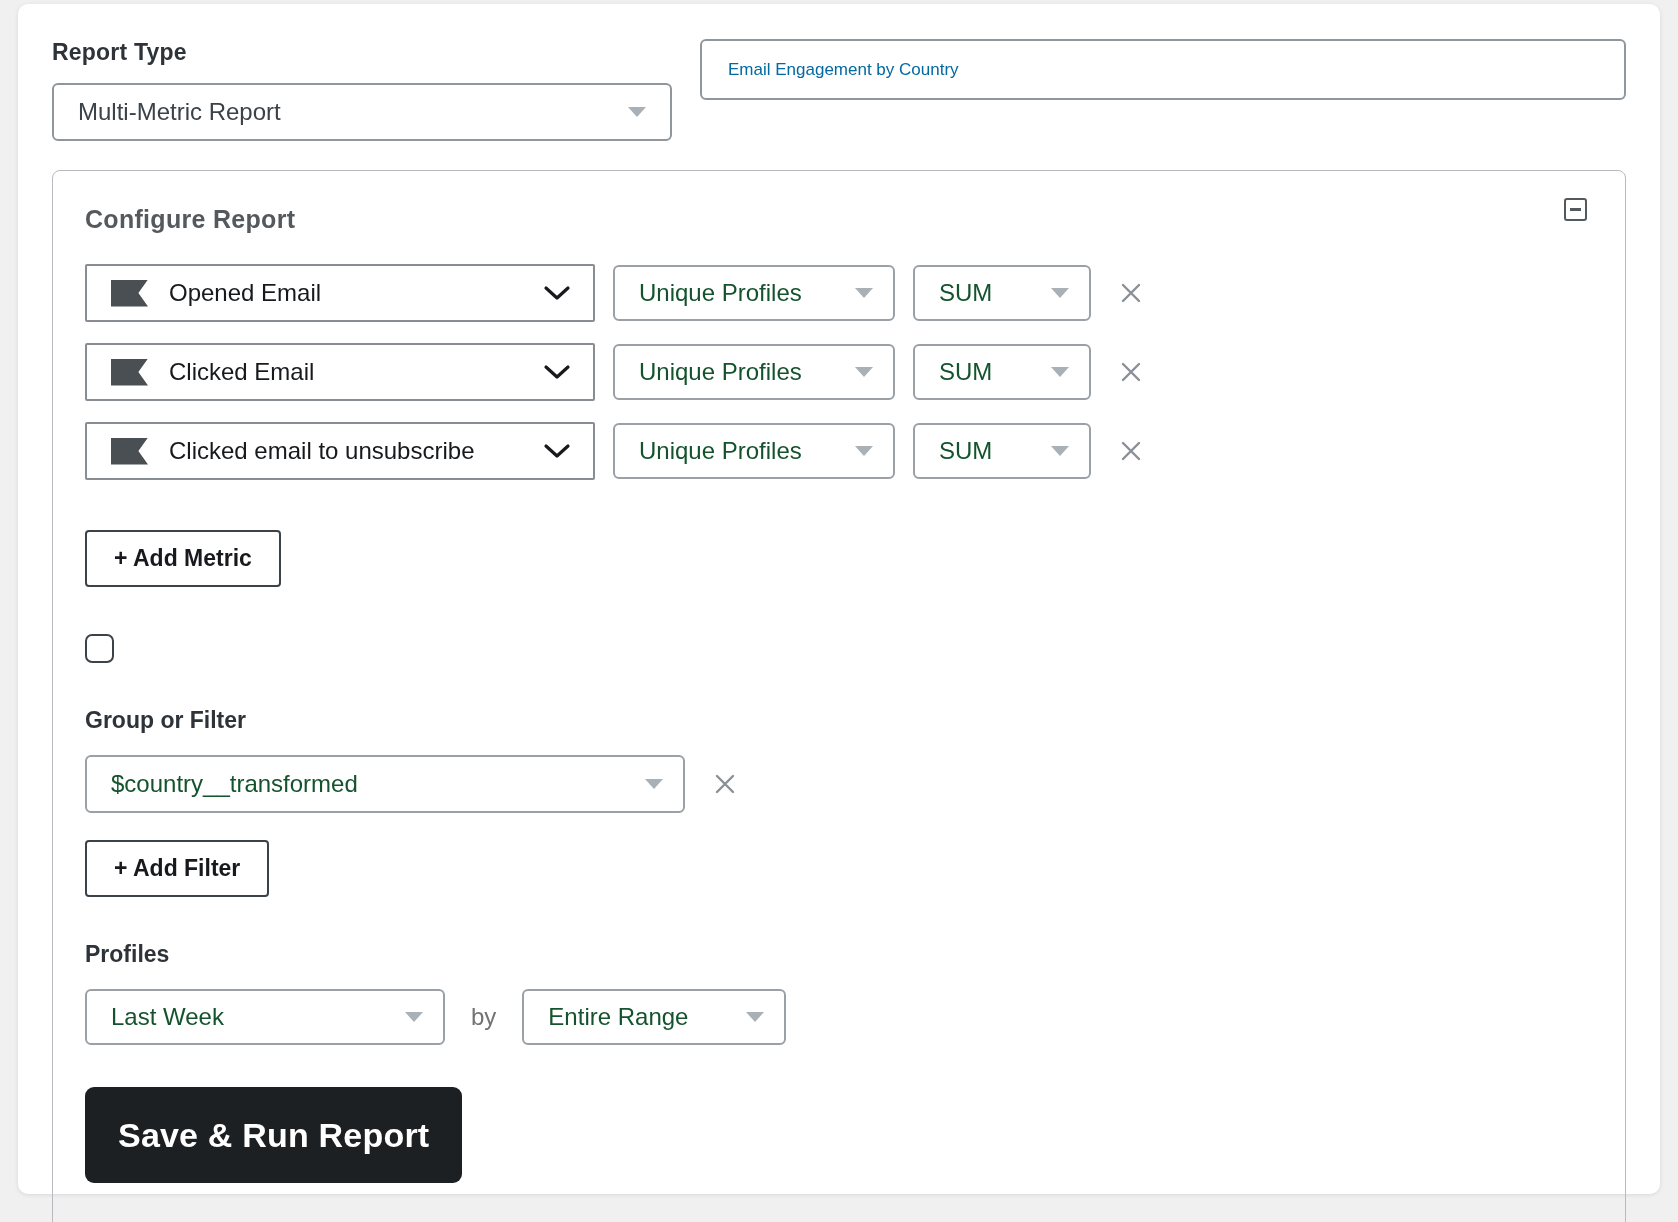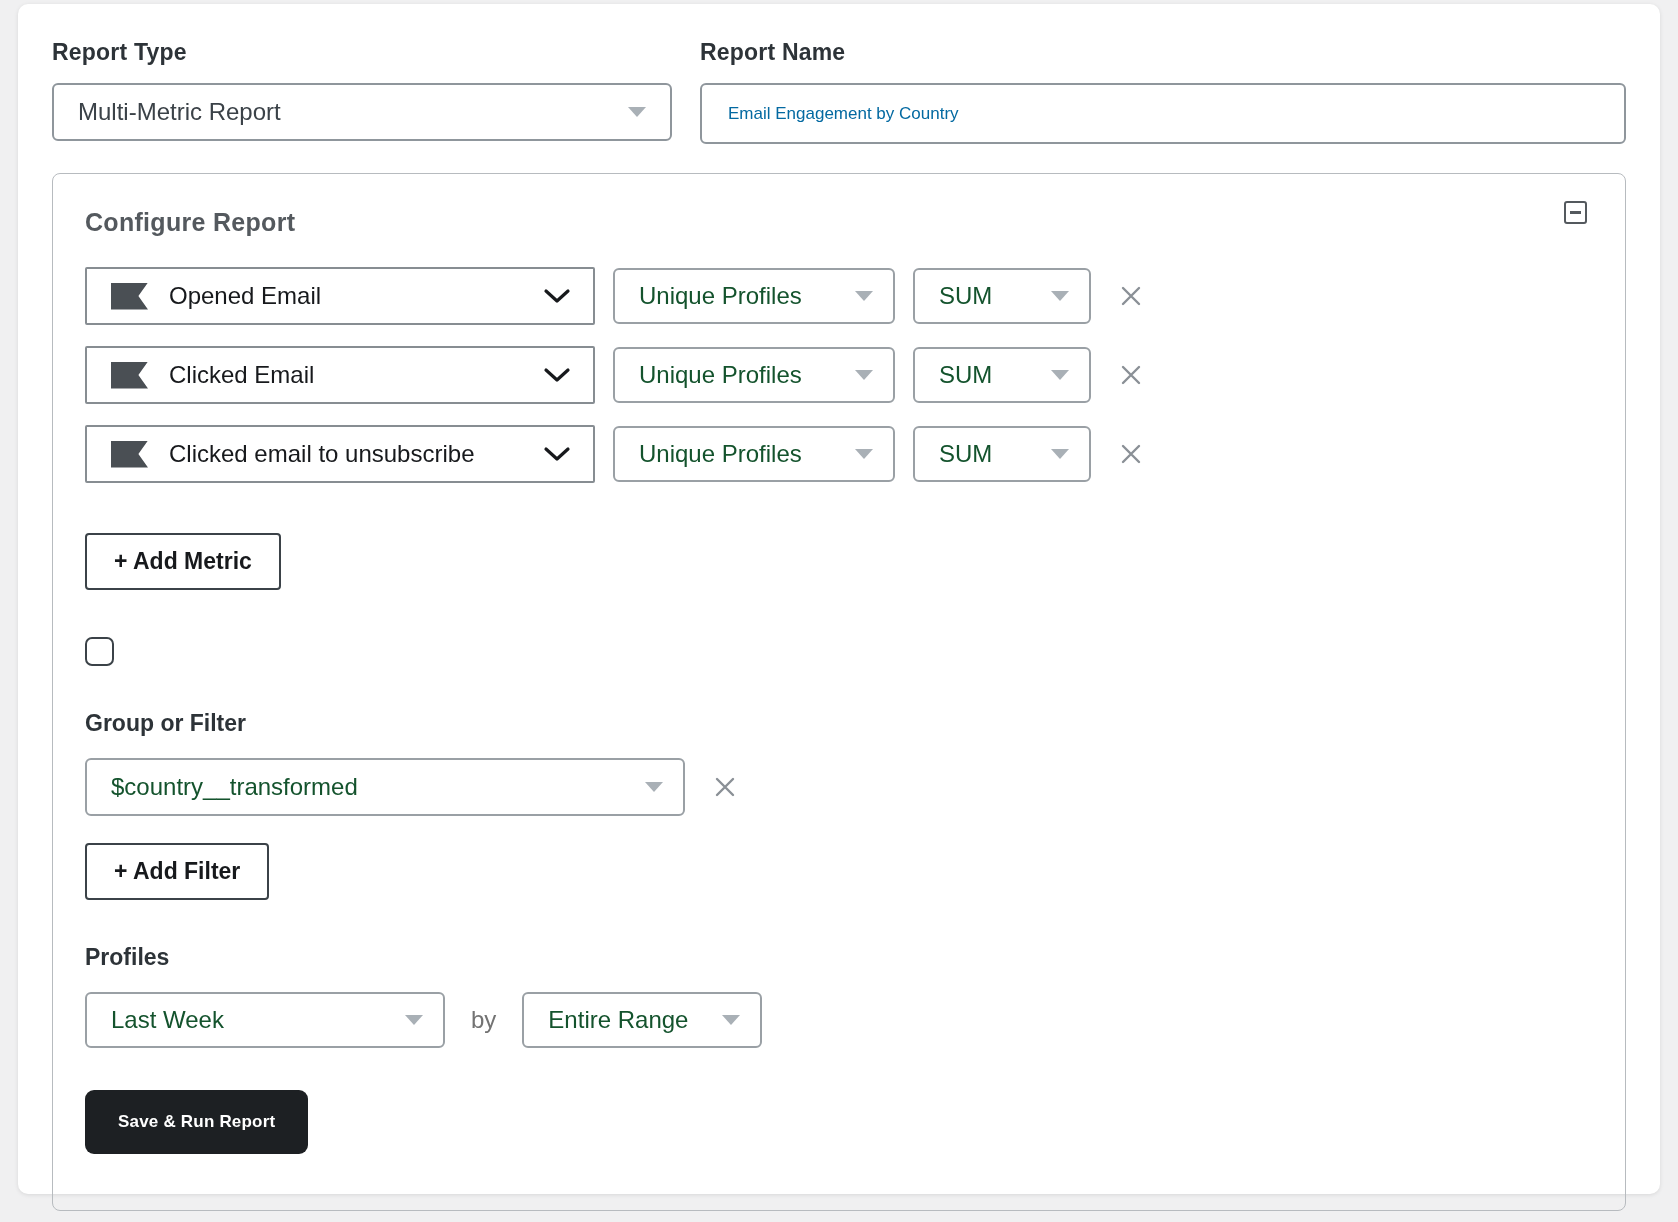--- a/index.html
+++ b/index.html
@@ -144,50 +144,49 @@
   .section-label {
     margin-top: 44px;
     font-size: 23px; font-weight: 700; color: #2d3338;
   }
   .filter-row { margin-top: 21px; display: flex; align-items: center; }
   .filter-select { width: 600px; height: 58px; }
   
   .timeframe-row { margin-top: 21px; display: flex; align-items: center; }
   .tf-range { width: 360px; }
   .by-label { font-size: 24px; color: #737373; margin: 0 26px; }
-  .tf-grouping { width: 240px; }
+  .tf-grouping { width: 264px; }
   
   .save-btn {
     margin-top: 42px;
-    height: 64px;
+    height: 96px;
     background: #1d2023;
     color: #ffffff;
     border: none; border-radius: 9px;
     font-family: inherit;
-    font-size: 17px; font-weight: 600;
+    font-size: 34px; font-weight: 600;
     padding: 0 33px;
     cursor: pointer;
     letter-spacing: 0.2px;
   }
 </style>
 </head>
 <body>
 
 <div class="page-card">
 
   <div class="top-row">
     <div class="field-report-type">
       <div class="field-label">Report Type</div>
       <div class="select-box">
         <span>Multi-Metric Report</span>
         <span class="caret"></span>
       </div>
     </div>
     <div class="field-report-name">
-      <div class="field-label">Report Name</div>
       <input class="text-input" type="text" value="Email Engagement by Country" style="">
     </div>
   </div>
 
   <div class="config-card">
     <div class="config-title">Configure Report</div>
     <div class="collapse-btn">
       <span class="minus-bar"></span>
     </div>
 

